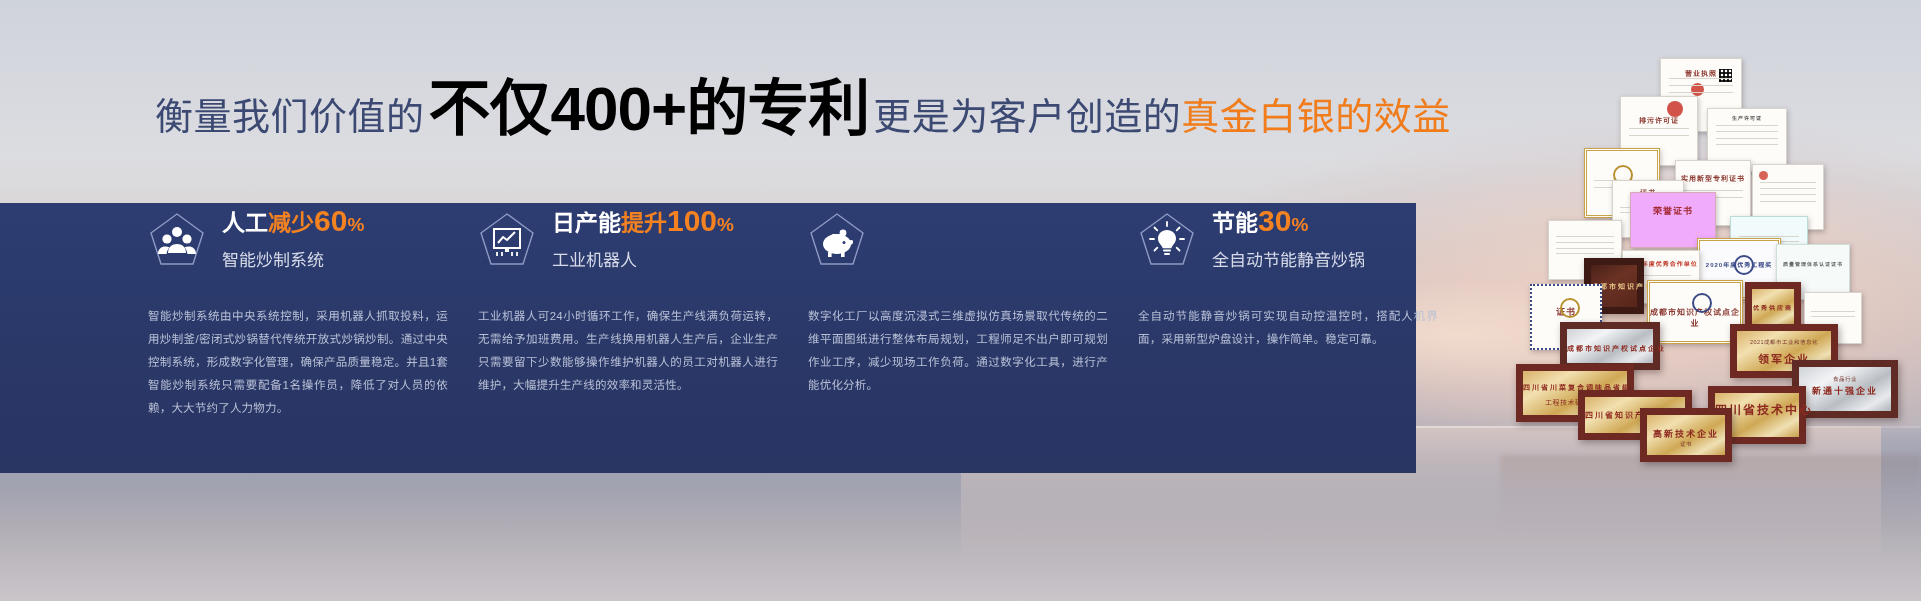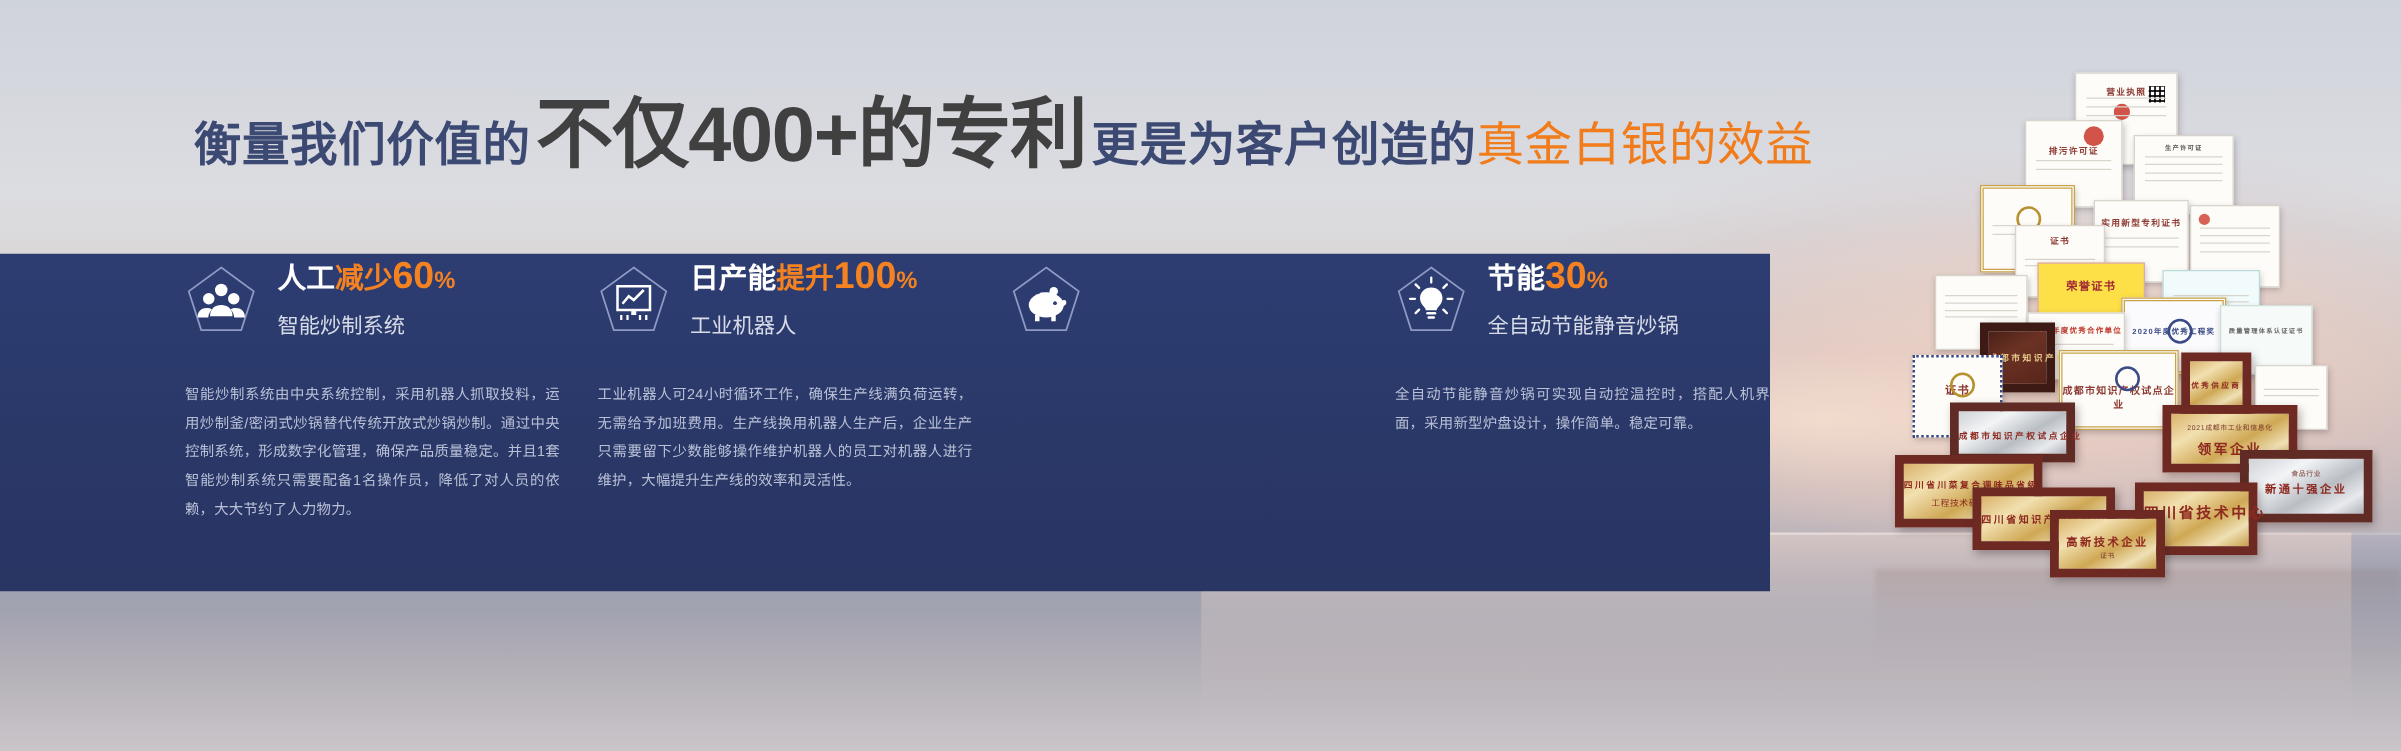--- a/index.html
+++ b/index.html
@@ -59,24 +59,24 @@
     position:absolute;left:0;top:426px;width:1921px;height:2px;
     background:linear-gradient(90deg, rgba(255,255,255,.10), rgba(255,255,255,.45) 60%, rgba(255,255,255,.18));
   }
 
   
   .headline{
     position:absolute;left:155px;top:78px;height:62px;
     display:flex;align-items:baseline;white-space:nowrap;
   }
   .hl-normal{
-    font-size:38px;color:#3c4a73;letter-spacing:.5px;font-weight:700;
+    font-size:38px;color:#3c4a73;letter-spacing:.5px;font-weight:400;
   }
   .hl-big{
-    font-size:62px;color:#404040;font-weight:bold;letter-spacing:-1px;
+    font-size:62px;color:#000000;font-weight:bold;letter-spacing:-1px;
     margin:0 4px;line-height:1;
   }
   .hl-orange{
     font-size:38px;color:#f07c1c;font-weight:normal;letter-spacing:.5px;
   }
 
   
   .panel{
     position:absolute;left:0;top:203px;width:1416px;height:270px;
     background:linear-gradient(180deg,#2d3d72 0%,#2a3868 55%,#293563 100%);
@@ -253,20 +253,21 @@
               <ellipse cx="29" cy="33" rx="14" ry="10" fill="#fff"></ellipse>
               <path d="M41 30c2-1.6 3.6-1.2 4 .4.4 1.8-.8 3.2-2.6 3.4z" fill="#fff"></path>
               <circle cx="35" cy="22" r="3.4" fill="#fff"></circle>
               <rect x="20" y="41" width="3.6" height="5" fill="#fff"></rect>
               <rect x="33" y="41" width="3.6" height="5" fill="#fff"></rect>
               <circle cx="36" cy="31.5" r="1.5" fill="#2d3d72"></circle>
               <rect x="24" y="23" width="8" height="2" rx="1" fill="#fff"></rect>
             </svg>
           </div>
         </div>
+        <div class="feat-body">数字化工厂以高度沉浸式三维虚拟仿真场景取代传统的二维平面图纸进行整体布局规划，工程师足不出户即可规划作业工序，减少现场工作负荷。通过数字化工具，进行产能优化分析。</div>
       </div>
 
       <div class="feature">
         <div class="feat-head">
           <div class="pentagon">
             <svg width="58" height="58" viewBox="0 0 58 58">
               <polygon points="29,3 55,22 45,53 13,53 3,22" fill="none" stroke="#8e9ac4" stroke-width="1.4"></polygon>
               <path d="M29 19c-5.2 0-9 3.8-9 8.6 0 3.2 1.8 5.2 3.2 6.8.9 1 1.3 1.8 1.4 2.8h8.8c.1-1 .5-1.8 1.4-2.8 1.4-1.6 3.2-3.6 3.2-6.8 0-4.8-3.8-8.6-9-8.6z" fill="#fff"></path>
               <rect x="25" y="38.6" width="8" height="2" rx="1" fill="#fff"></rect>
               <rect x="26" y="42" width="6" height="2" rx="1" fill="#fff"></rect>
@@ -342,21 +343,21 @@
       <div class="ruled ruled3"></div>
         <div class="ruled ruled4"></div>
     </div>
 
     <div class="cert paper" style="left:56px;top:168px;width:74px;height:60px;">
       <div class="ruled"></div>
         <div class="ruled ruled2"></div>
         <div class="ruled ruled3"></div>
         <div class="ruled ruled4"></div>
     </div>
-    <div class="cert paper" style="left:138px;top:158px;width:86px;height:56px;border-color:#d9a9b8;background:#fde047;">
+    <div class="cert paper" style="left:138px;top:140px;width:86px;height:56px;border-color:#d9a9b8;background:#f0abfc;">
       <div class="tt" style="top:20%;font-size:9px;color:#a32a35">荣誉证书</div>
     </div>
     <div class="cert paper" style="left:238px;top:164px;width:78px;height:54px;background:#f2fbfb;border-color:#bcdad9;">
       <div class="ruled ruled2"></div>
         <div class="ruled ruled3"></div>
     </div>
     <div class="cert paper framed" style="left:205px;top:186px;width:84px;height:62px;background:#fbfbfd;">
       <div class="tt" style="top:34%;font-size:6px;color:#3a4a86">2020年度优秀工程奖</div>
       <div class="seal" style="left:34px;top:14px;border-color:#3a4a86"></div>
     </div>

